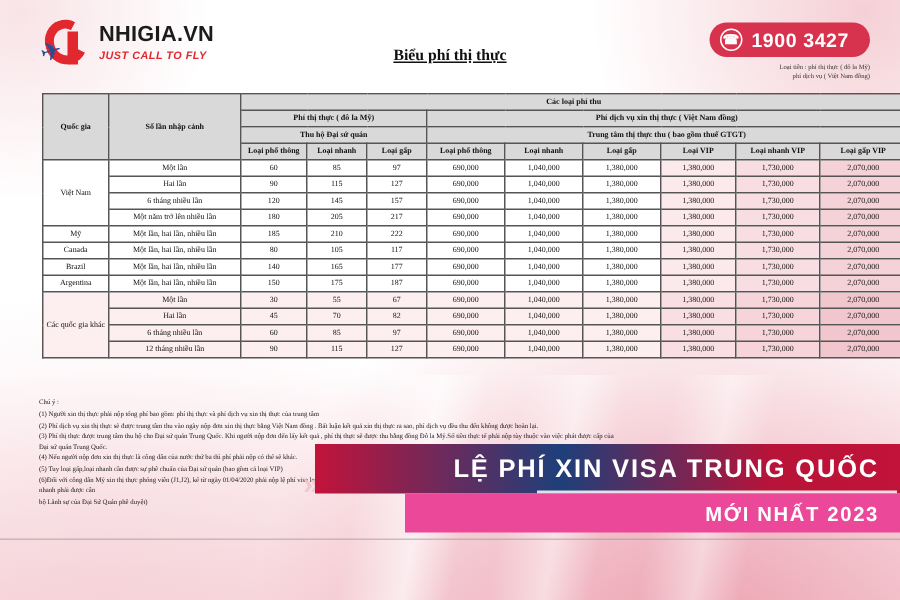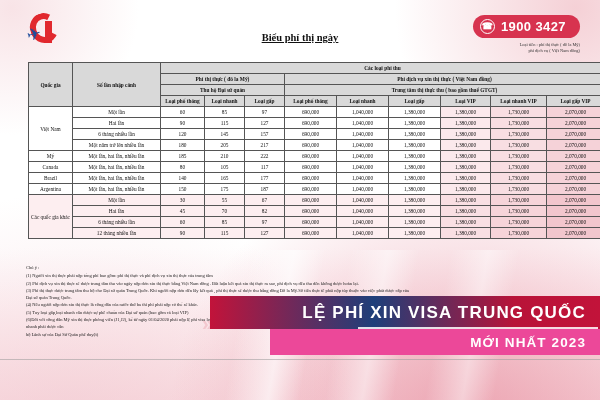--- a/index.html
+++ b/index.html
@@ -147,23 +147,27 @@
 <div class="bg-stripes"></div>
 
 <div class="header">
 
   <div class="logo-wrap">
     <div class="logo-mark">
       <div class="ring"></div>
       <div class="bar"></div>
       <div class="plane">✈</div>
     </div>
-  </div>
-
-  <div class="doc-title">Biểu phí thị ngày</div>
+    <div class="logo-text">
+      <div class="logo-title">NHIGIA.VN</div>
+      <div class="logo-sub">JUST CALL TO FLY</div>
+    </div>
+  </div>
+
+  <div class="doc-title">Biểu phí thị thực</div>
 
   <div class="hotline">
     <span class="ph">☎</span>
     <span>1900 3427</span>
   </div>
 
   <div class="currency-note">
     <div>Loại tiền : phí thị thực ( đô la Mỹ)</div>
     <div>phí dịch vụ  ( Việt Nam đồng)</div>
   </div>

